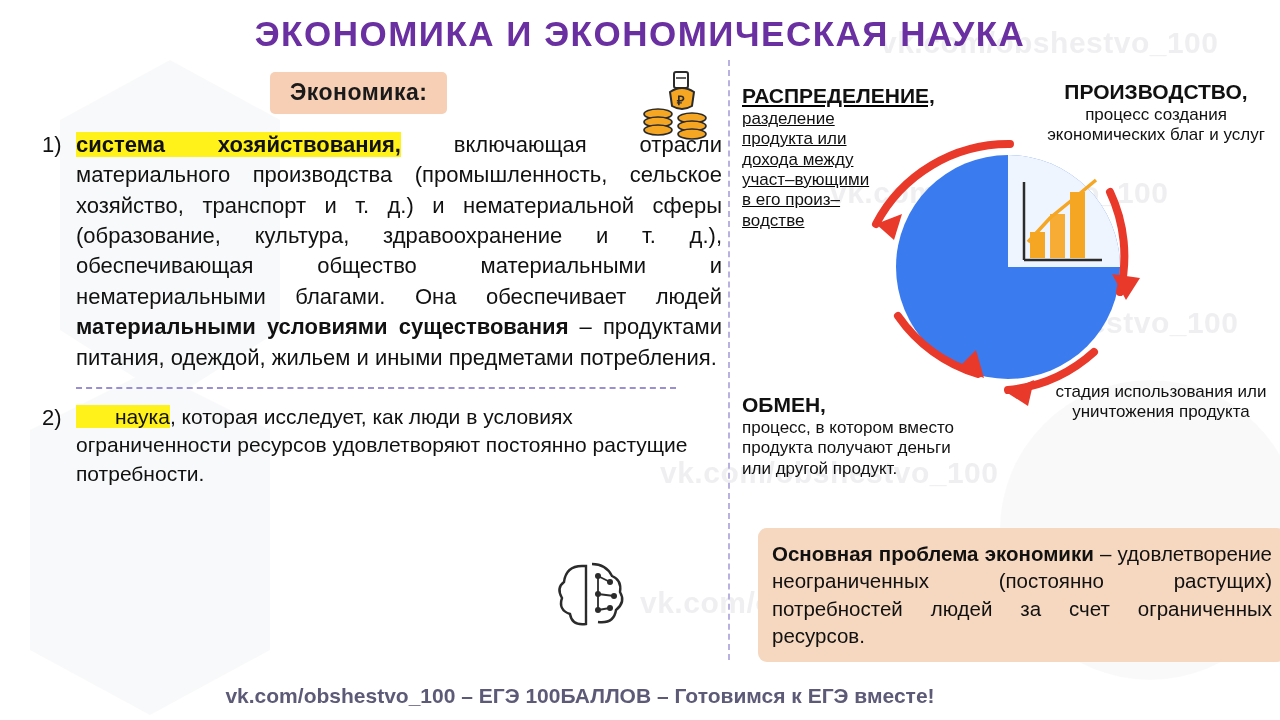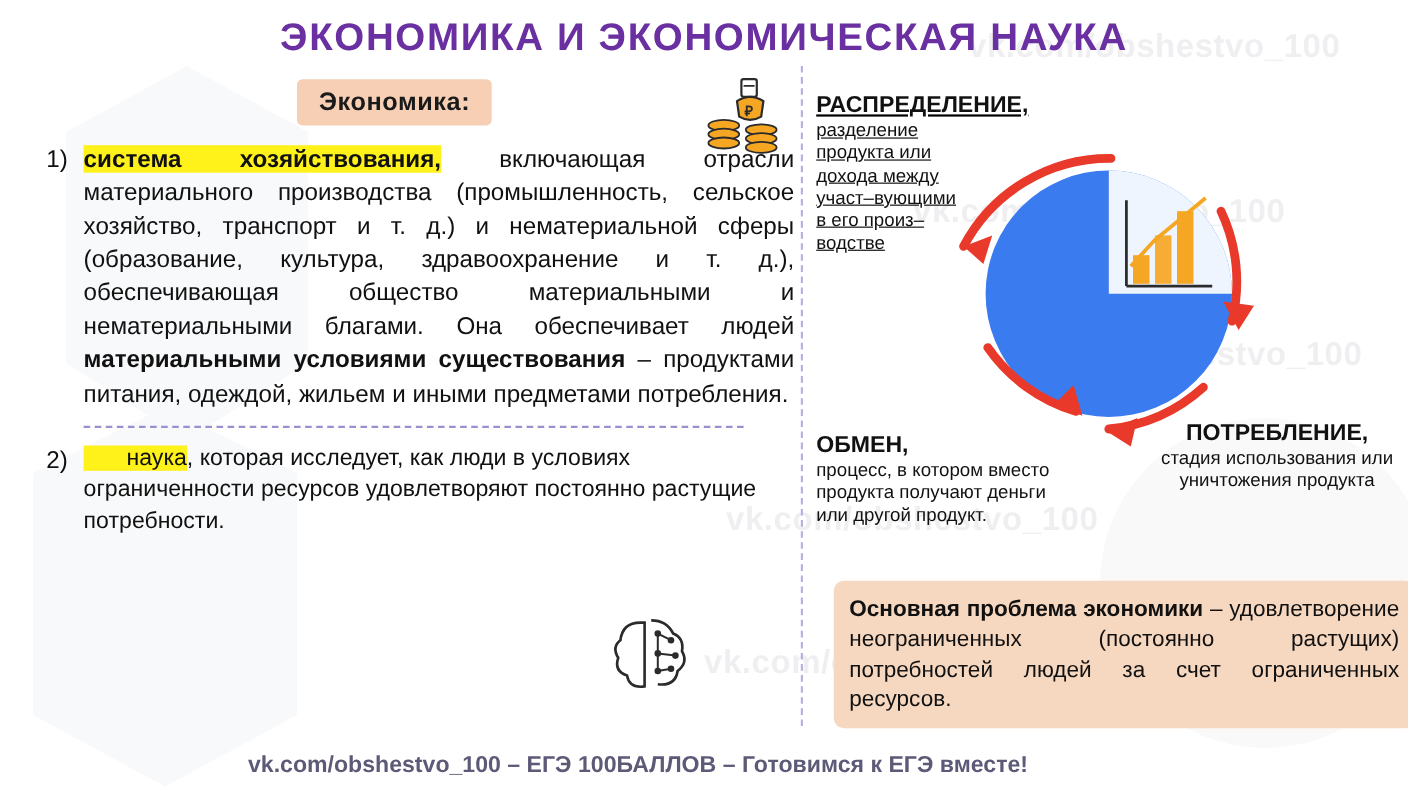--- a/index.html
+++ b/index.html
@@ -280,28 +280,31 @@
 
 <div class="vdivider"></div>
 
 <div class="right-col">
 
   <div class="cyc-label" id="lbl-distribution">
     <div class="cyc-head">РАСПРЕДЕЛЕНИЕ,</div>
     <div class="cyc-sub">разделение продукта или дохода между участ–вующими в его произ–водстве</div>
   </div>
 
+  <div class="cyc-label" id="lbl-production">
+    <div class="cyc-head">ПРОИЗВОДСТВО,</div>
+    <div class="cyc-sub">процесс создания экономических благ и услуг</div>
+  </div>
 
   <div class="cyc-label" id="lbl-exchange">
     <div class="cyc-head">ОБМЕН,</div>
     <div class="cyc-sub">процесс, в котором вместо продукта получают деньги или другой продукт.</div>
   </div>
 
   <div class="cyc-label" id="lbl-consumption">
-    <div class="cyc-head">ПОТРЕБЛЕНИЕ,</div>
     <div class="cyc-sub">стадия использования или уничтожения продукта</div>
   </div>
 
   <svg class="cycle-art" viewBox="0 0 300 290">
 
     <circle cx="150" cy="145" r="112" fill="#3a7bef"></circle>
     <path d="M150 145 L150 33 A112 112 0 0 1 262 145 Z" fill="#ffffff" opacity="0.92"></path>
 
     <g>
       <rect x="172" y="110" width="15" height="26" fill="#f5a623"></rect>

